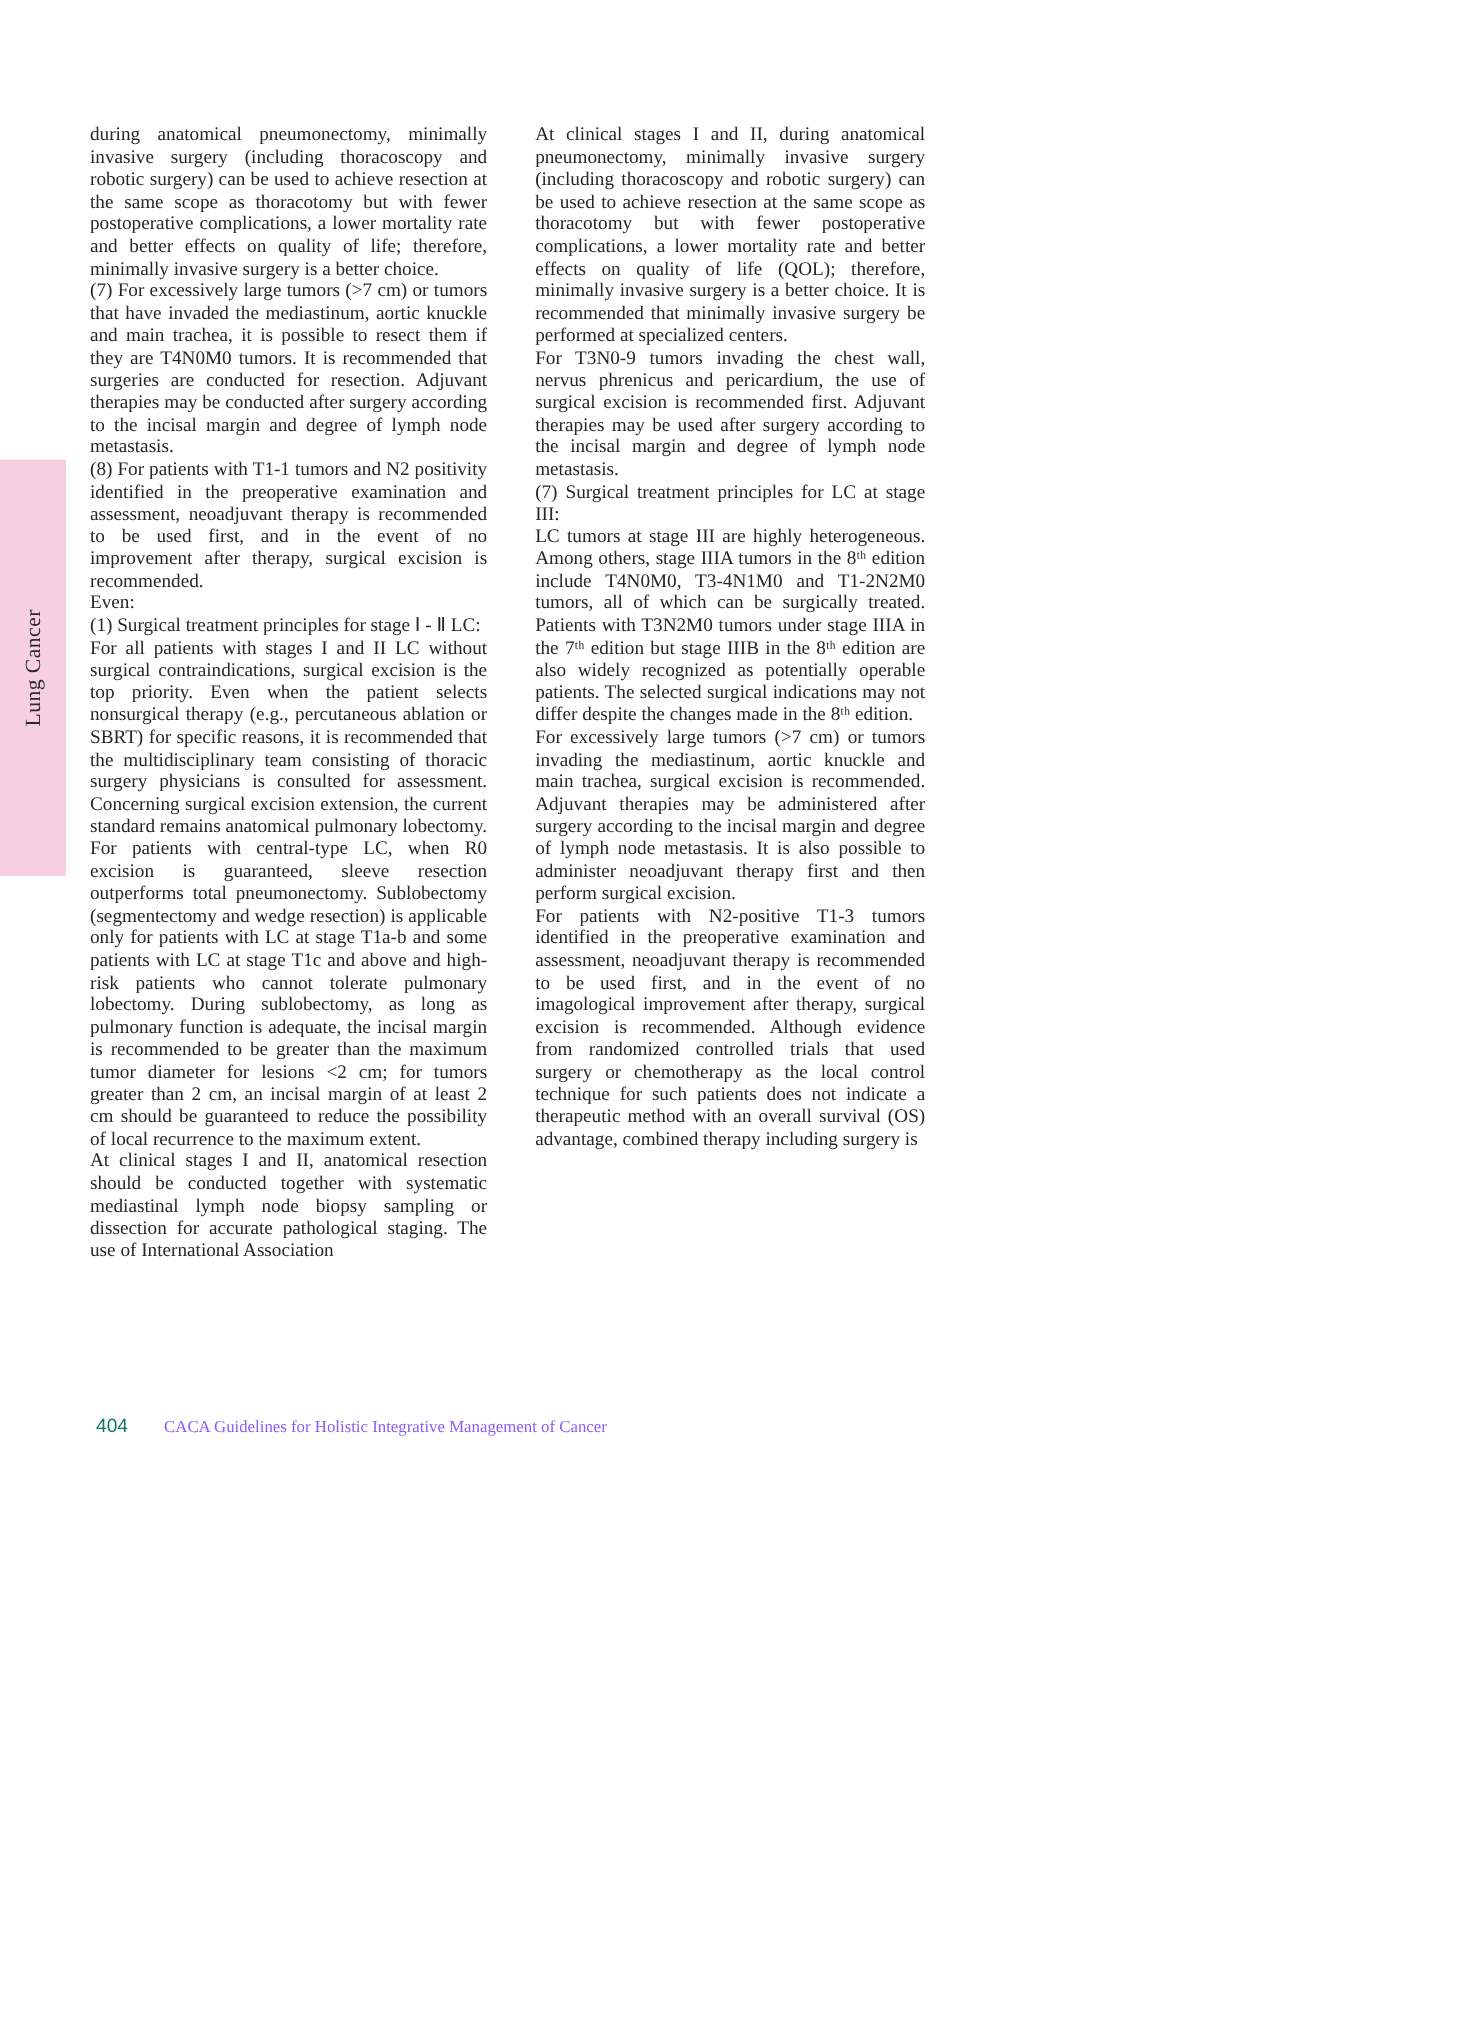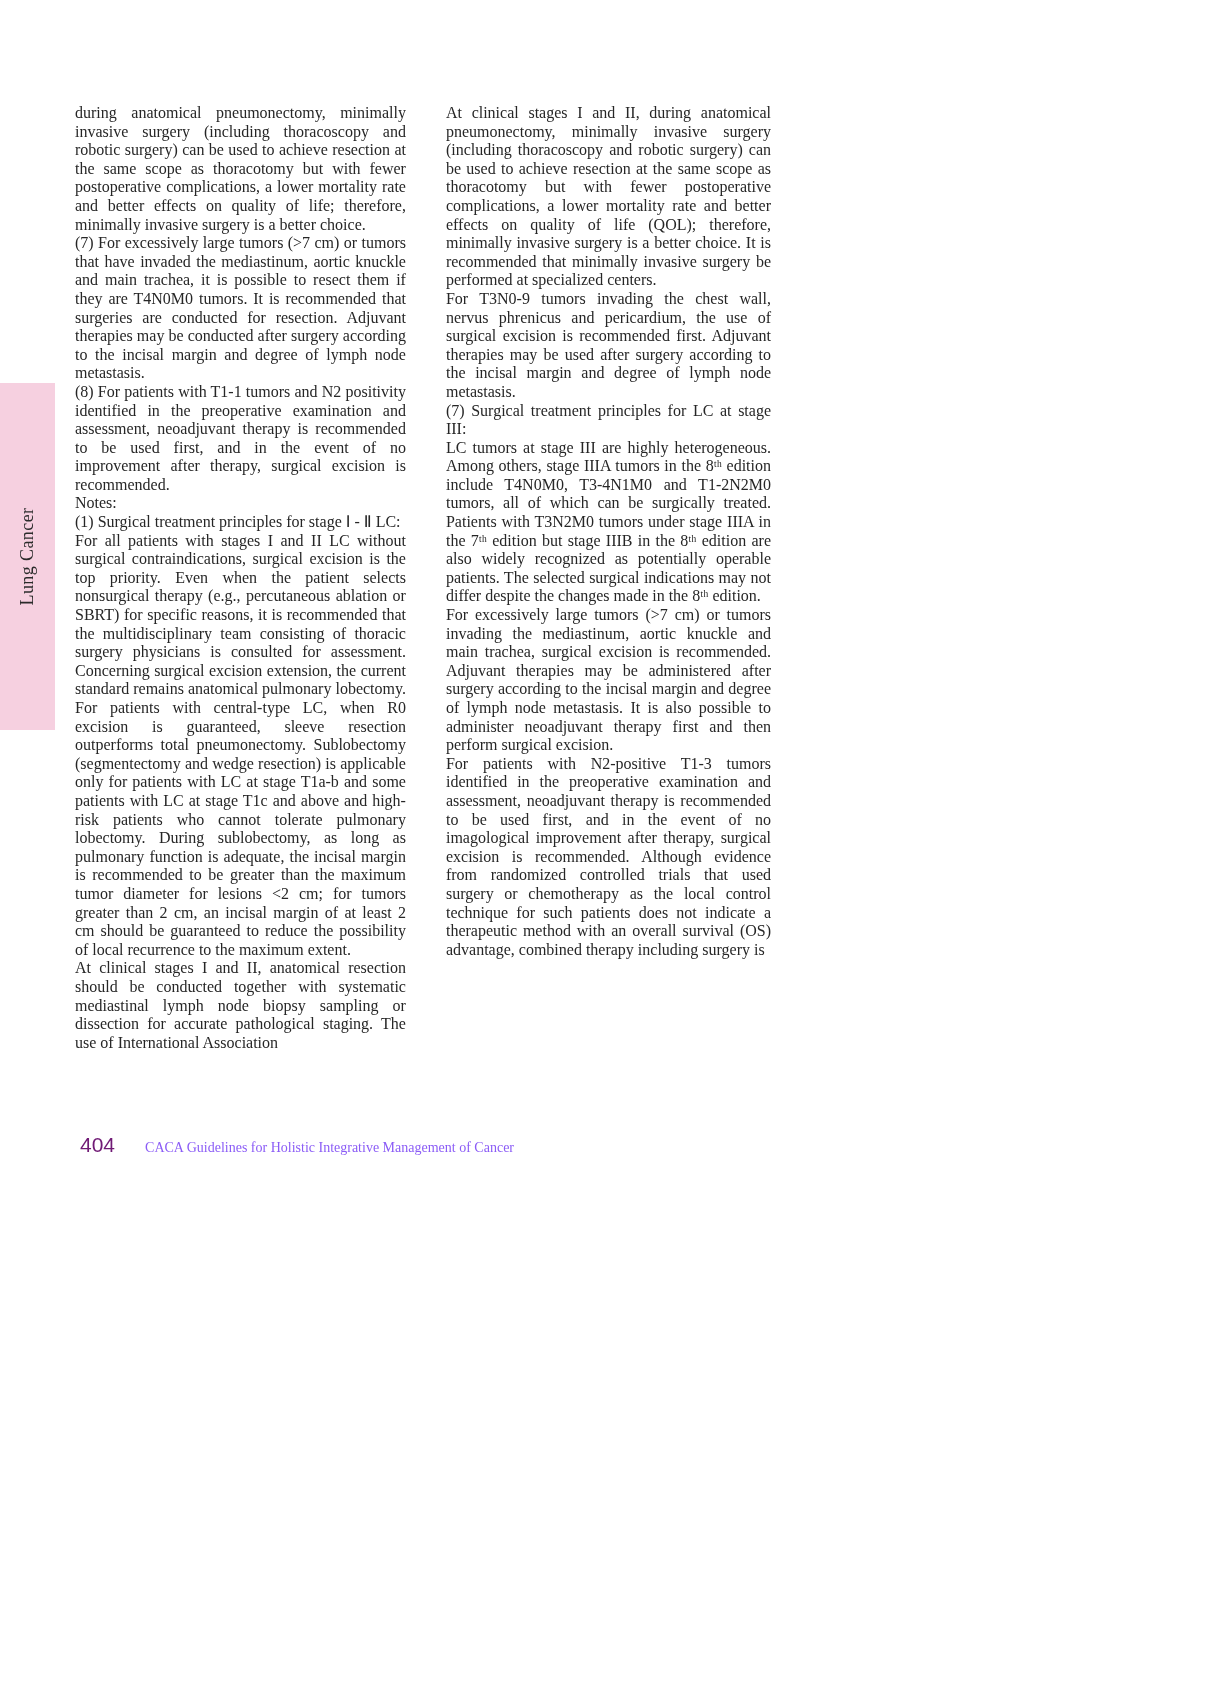--- a/index.html
+++ b/index.html
@@ -54,22 +54,23 @@
   }
   .footer {
     position: absolute;
     left: 80px;
     top: 1133px;
     display: flex;
     align-items: baseline;
   }
   .page-number {
     font-family: "Liberation Sans", sans-serif;
-    font-size: 21px;
-    color: #701a75;
+    font-size: 16px;
+    color: #0f766e;
+    margin-top: 47px;
   }
   .footer-title {
     margin-left: 30px;
     font-size: 14px;
     color: #8b5cf6;
   }
 </style>
 </head>
 <body>
 
@@ -77,21 +78,21 @@
 
   <div class="sidebar-tab" style="background: rgb(246, 208, 224);">
     <span class="sidebar-label">Lung Cancer</span>
   </div>
 
   <div class="content">
     <div class="column column-left">
         <p class="para">during anatomical pneumonectomy, minimally invasive surgery (including thoracoscopy and robotic surgery) can be used to achieve resection at the same scope as thoracotomy but with fewer postoperative complications, a lower mortality rate and better effects on quality of life; therefore, minimally invasive surgery is a better choice.</p>
         <p class="para">(7) For excessively large tumors (&gt;7 cm) or tumors that have invaded the mediastinum, aortic knuckle and main trachea, it is possible to resect them if they are T4N0M0 tumors. It is recommended that surgeries are conducted for resection. Adjuvant therapies may be conducted after surgery according to the incisal margin and degree of lymph node metastasis.</p>
         <p class="para">(8) For patients with T1-1 tumors and N2 positivity identified in the preoperative examination and assessment, neoadjuvant therapy is recommended to be used first, and in the event of no improvement after therapy, surgical excision is recommended.</p>
-        <p class="para">Notes:</p>
+        <p class="para">Even:</p>
         <p class="para">(1) Surgical treatment principles for stage Ⅰ - Ⅱ LC:</p>
         <p class="para">For all patients with stages I and II LC without surgical contraindications, surgical excision is the top priority. Even when the patient selects nonsurgical therapy (e.g., percutaneous ablation or SBRT) for specific reasons, it is recommended that the multidisciplinary team consisting of thoracic surgery physicians is consulted for assessment. Concerning surgical excision extension, the current standard remains anatomical pulmonary lobectomy. For patients with central-type LC, when R0 excision is guaranteed, sleeve resection outperforms total pneumonectomy. Sublobectomy (segmentectomy and wedge resection) is applicable only for patients with LC at stage T1a-b and some patients with LC at stage T1c and above and high-risk patients who cannot tolerate pulmonary lobectomy. During sublobectomy, as long as pulmonary function is adequate, the incisal margin is recommended to be greater than the maximum tumor diameter for lesions &lt;2 cm; for tumors greater than 2 cm, an incisal margin of at least 2 cm should be guaranteed to reduce the possibility of local recurrence to the maximum extent.</p>
         <p class="para">At clinical stages I and II, anatomical resection should be conducted together with systematic mediastinal lymph node biopsy sampling or dissection for accurate pathological staging. The use of International Association</p>
       </div>
     <div class="column column-right">
         <p class="para">At clinical stages I and II, during anatomical pneumonectomy, minimally invasive surgery (including thoracoscopy and robotic surgery) can be used to achieve resection at the same scope as thoracotomy but with fewer postoperative complications, a lower mortality rate and better effects on quality of life (QOL); therefore, minimally invasive surgery is a better choice. It is recommended that minimally invasive surgery be performed at specialized centers.</p>
         <p class="para">For T3N0-9 tumors invading the chest wall, nervus phrenicus and pericardium, the use of surgical excision is recommended first. Adjuvant therapies may be used after surgery according to the incisal margin and degree of lymph node metastasis.</p>
         <p class="para">(7) Surgical treatment principles for LC at stage III:</p>
         <p class="para">LC tumors at stage III are highly heterogeneous. Among others, stage IIIA tumors in the 8ᵗʰ edition include T4N0M0, T3-4N1M0 and T1-2N2M0 tumors, all of which can be surgically treated. Patients with T3N2M0 tumors under stage IIIA in the 7ᵗʰ edition but stage IIIB in the 8ᵗʰ edition are also widely recognized as potentially operable patients. The selected surgical indications may not differ despite the changes made in the 8ᵗʰ edition.</p>
         <p class="para">For excessively large tumors (&gt;7 cm) or tumors invading the mediastinum, aortic knuckle and main trachea, surgical excision is recommended. Adjuvant therapies may be administered after surgery according to the incisal margin and degree of lymph node metastasis. It is also possible to administer neoadjuvant therapy first and then perform surgical excision.</p>

